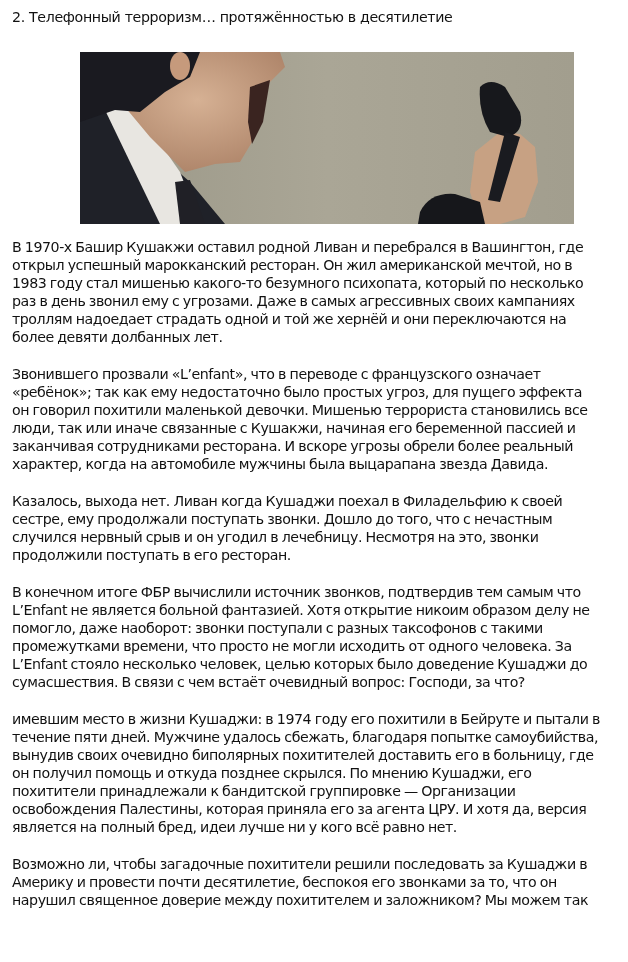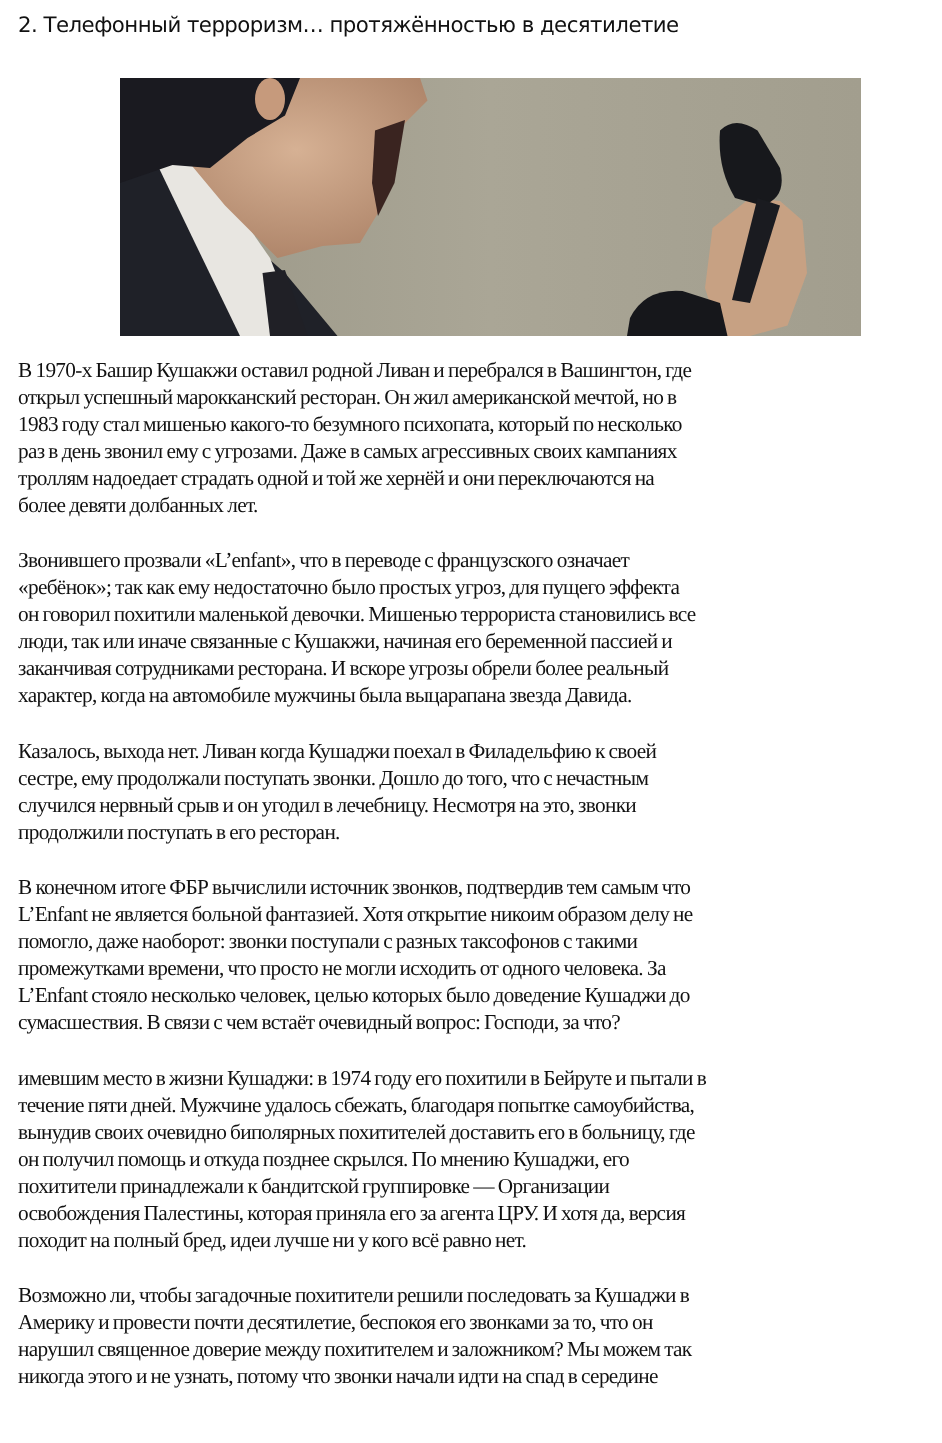--- a/index.html
+++ b/index.html
@@ -15,21 +15,21 @@
   .photo {
     position: absolute; left: 80px; top: 52px; width: 494px; height: 172px;
     overflow: hidden; background: #a6a291;
   }
   .photo svg { display: block; }
   .article { position: absolute; left: 12px; top: 238px; width: 610px; }
   .para {
     margin: 0 0 19px 0; font-size: 14.2px; line-height: 18px;
     letter-spacing: -0.45px; word-spacing: -0.5px;
   }
-  .line { display: block; white-space: nowrap; font-family: Liberation Serif, serif; }
+  .line { display: block; white-space: nowrap; }
 </style>
 </head>
 <body>
 
 <div class="title">2. Телефонный терроризм… протяжённостью в десятилетие</div>
 
 <div class="photo">
   <svg width="494" height="172" viewBox="0 0 494 172" xmlns="http://www.w3.org/2000/svg">
     <defs>
       <linearGradient id="bg" x1="0" y1="0" x2="1" y2="0">
@@ -99,22 +99,21 @@
     <span class="line">L’Enfant стояло несколько человек, целью которых было доведение Кушаджи до</span>
     <span class="line">сумасшествия. В связи с чем встаёт очевидный вопрос: Господи, за что?</span>
   </p>
   <p class="para">
     <span class="line">имевшим место в жизни Кушаджи: в 1974 году его похитили в Бейруте и пытали в</span>
     <span class="line">течение пяти дней. Мужчине удалось сбежать, благодаря попытке самоубийства,</span>
     <span class="line">вынудив своих очевидно биполярных похитителей доставить его в больницу, где</span>
     <span class="line">он получил помощь и откуда позднее скрылся. По мнению Кушаджи, его</span>
     <span class="line">похитители принадлежали к бандитской группировке — Организации</span>
     <span class="line">освобождения Палестины, которая приняла его за агента ЦРУ. И хотя да, версия</span>
-    <span class="line">походит на полный бред, идеи лучше ни у кого всё равно нет.</span>
+    <span class="line">является на полный бред, идеи лучше ни у кого всё равно нет.</span>
   </p>
   <p class="para">
     <span class="line">Возможно ли, чтобы загадочные похитители решили последовать за Кушаджи в</span>
     <span class="line">Америку и провести почти десятилетие, беспокоя его звонками за то, что он</span>
     <span class="line">нарушил священное доверие между похитителем и заложником? Мы можем так</span>
-    <span class="line">никогда этого и не узнать, потому что звонки начали идти на спад в середине</span>
 
   </p>
 </div>
 
 </body></html>

